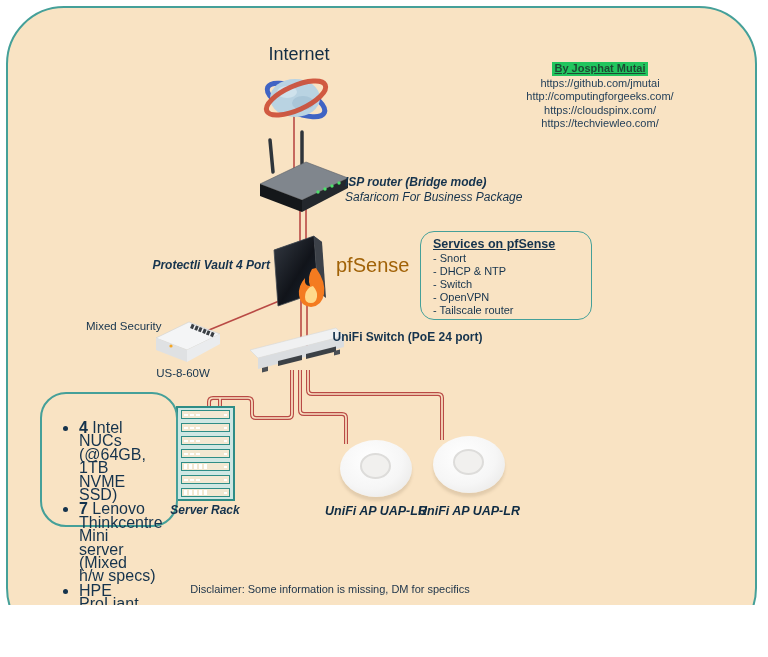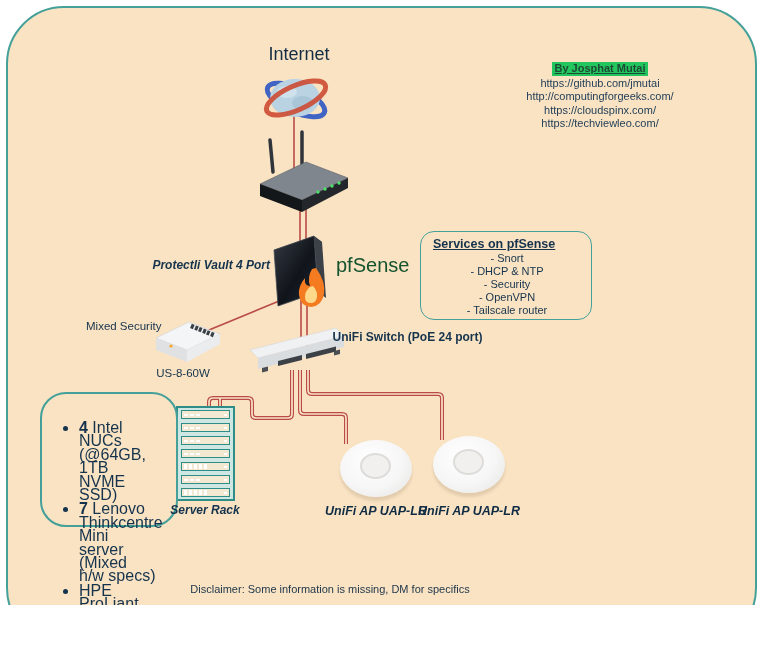--- a/index.html
+++ b/index.html
@@ -12,26 +12,26 @@
   .lbl{position:absolute;z-index:3;}
 
   .internet-title{left:252px;top:44px;width:94px;text-align:center;font-size:18px;color:#132e44;}
   .attribution{left:468px;top:62px;width:264px;text-align:center;font-size:11px;line-height:13.5px;color:#24405a;}
   .attribution .author{display:inline-block;background:#22c55e;color:#1d4a33;font-weight:bold;
     text-decoration:underline;padding:0 2px;margin-bottom:1px;}
 
   .isp-label{left:345px;top:175px;width:200px;font-size:12px;line-height:15px;font-style:italic;}
   .isp-label .l1{font-weight:bold;}
   .pf-device-label{left:150px;top:258px;width:120px;text-align:right;font-size:12px;font-weight:bold;font-style:italic;}
-  .pf-name{left:336px;top:254px;font-size:20px;color:#14532d;}
+  .pf-name{left:336px;top:254px;font-size:20px;color:#a16207;}
 
   .services-box{left:420px;top:231px;width:172px;min-height:78px;border:1.5px solid #45a099;
     border-radius:14px;box-sizing:border-box;padding:5px 10px 2px 12px;background:transparent;z-index:3;}
   .services-box .title{font-size:12.5px;font-weight:bold;text-decoration:underline;margin-bottom:1px;}
-  .services-box .item{font-size:11px;line-height:13px;text-align:center;}
+  .services-box .item{font-size:11px;line-height:13px;}
 
   .home-sec-label{left:86px;top:320px;font-size:11.5px;}
   .us8-label{left:148px;top:367px;width:70px;text-align:center;font-size:11.5px;}
   .sw24-label{left:330px;top:330px;width:155px;text-align:center;font-size:12px;font-weight:bold;line-height:15px;}
 
   .info-box{left:40px;top:392px;width:138px;height:135px;border:2px solid #45a099;border-radius:26px;
     box-sizing:border-box;padding:11px 4px 4px 4px;z-index:3;}
   .info-box ul{margin:16px;padding-left:17px;font-size:16px;line-height:13.4px;}
   .info-box li{margin-bottom:1px;}
   .rack-label{left:170px;top:503px;width:70px;text-align:center;font-size:12px;font-weight:bold;font-style:italic;}
@@ -202,29 +202,33 @@
   <div class="lbl internet-title">Internet</div>
 
   <div class="lbl attribution">
     <span class="author">By Josphat Mutai</span><br>
     <span>https://github.com/jmutai</span><br>
     <span>http://computingforgeeks.com/</span><br>
     <span>https://cloudspinx.com/</span><br>
     <span>https://techviewleo.com/</span>
   </div>
 
+  <div class="lbl isp-label">
+    <div class="l1">ISP router (Bridge mode)</div>
+    <div class="l2">Safaricom For Business Package</div>
+  </div>
 
   <div class="lbl pf-device-label">Protectli Vault 4 Port</div>
   <div class="lbl pf-name">pfSense</div>
 
   <div class="lbl services-box">
     <div class="title">Services on pfSense</div>
     <div class="item">- Snort</div>
     <div class="item">- DHCP &amp; NTP</div>
-    <div class="item">- Security</div>
+    <div class="item">- Switch</div>
     <div class="item">- OpenVPN</div>
     <div class="item">- Tailscale router</div>
   </div>
 
   <div class="lbl home-sec-label">Mixed Security</div>
   <div class="lbl us8-label">US-8-60W</div>
 
   <div class="lbl sw24-label">
     <div>UniFi Switch (PoE 24 port)</div>
   </div>

